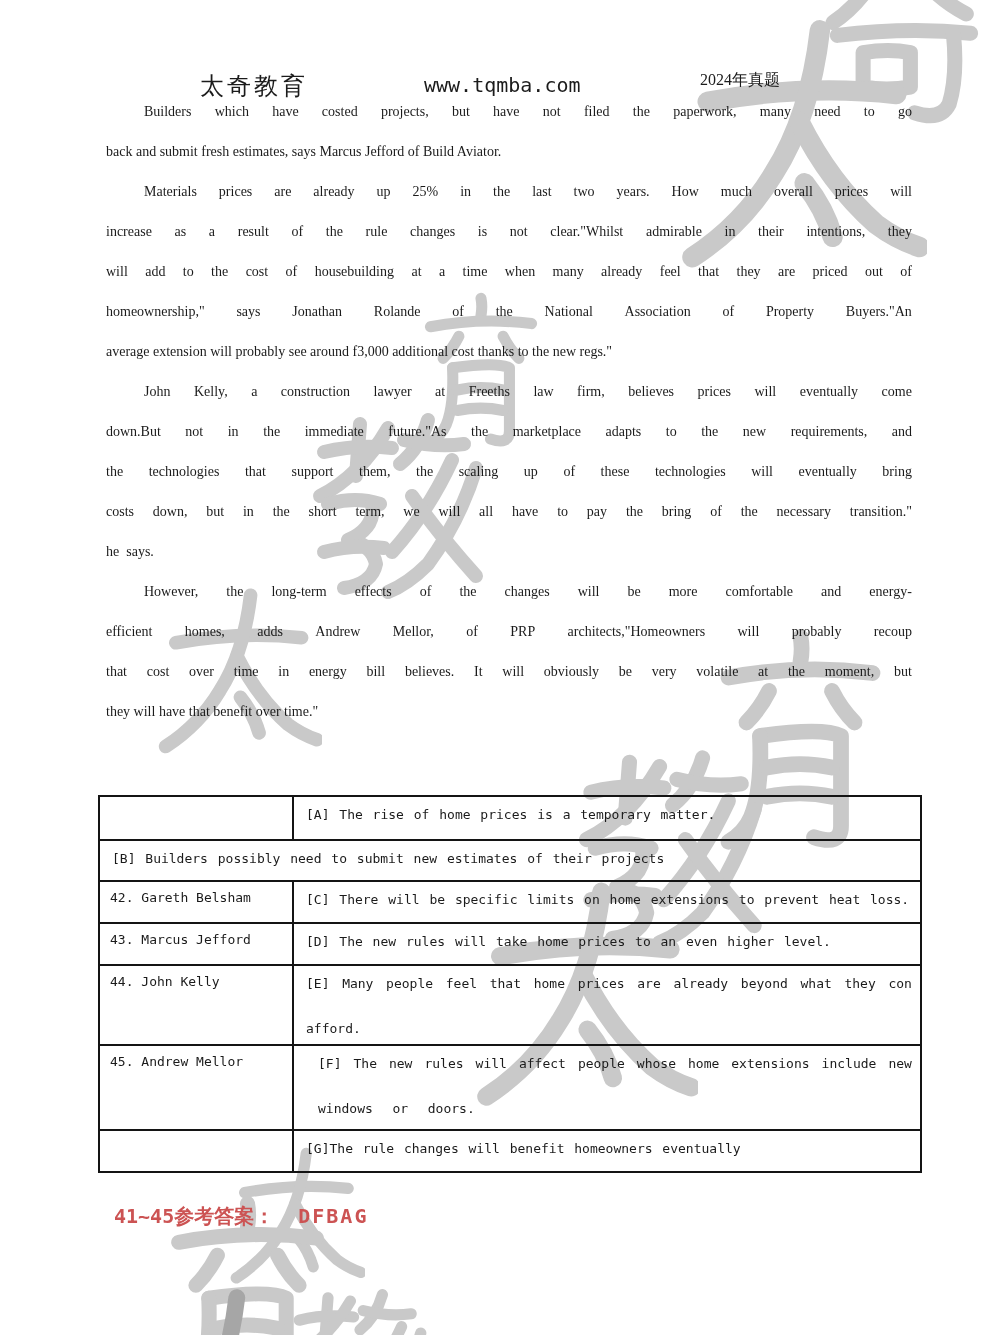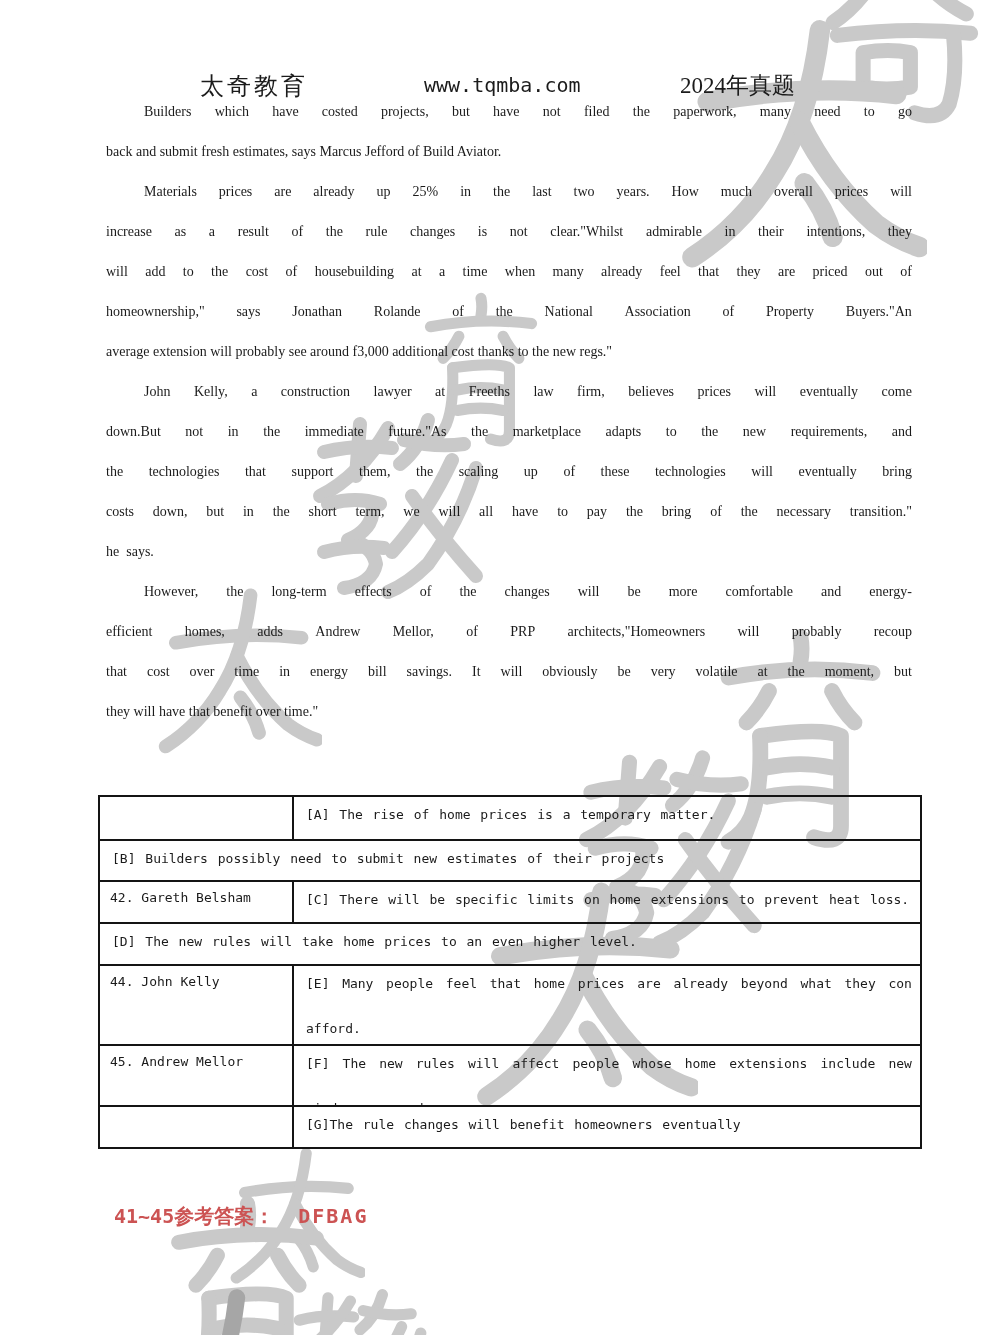--- a/index.html
+++ b/index.html
@@ -14,38 +14,38 @@
   }
   .wm-layer{position:absolute; left:0; top:0; z-index:0; pointer-events:none;}
   .wm-use{color:var(--wm-gray);}
   .wm-use.dark{color:var(--wm-dark);}
   .content{position:relative; z-index:1;}
 
   .header{position:absolute; left:0; top:70px; width:1000px; height:30px;padding-left:37px;}
   .header .brand{position:absolute; left:200px; top:0; font-size:24px; letter-spacing:3px;}
   .header .site{position:absolute; left:424px; top:3px; font-size:20px;
     font-family:"DejaVu Sans Mono","Liberation Mono",monospace;}
-  .header .edition{position:absolute; left:680px; top:0; font-size:23px;}
+  .header .edition{position:absolute; left:700px; top:0; font-size:16px;}
 
   .body-text{position:absolute; left:106px; top:92px; width:806px; font-size:14px;}
   .line{height:40px; line-height:40px; white-space:pre;}
   .line.jline{display:flex; justify-content:space-between; white-space:normal;}
   .line.jline span{white-space:pre;}
   .line.indent{padding-left:38px;}
 
   .match-table{
     position:absolute; left:98px; top:795px; width:824px;
     border:2px solid var(--table-border); box-sizing:border-box;
     font-family:"DejaVu Sans Mono","Liberation Mono",monospace; font-size:13px;
   }
   .trow{display:flex; border-top:2px solid var(--table-border); box-sizing:border-box;}
   .trow:first-child{border-top:none;}
   .trow:nth-child(1){height:42px;} .trow:nth-child(2){height:41px;}
   .trow:nth-child(3){height:42px;} .trow:nth-child(4){height:42px;}
-  .trow:nth-child(5){height:80px;} .trow:nth-child(6){height:61px;}
+  .trow:nth-child(5){height:80px;} .trow:nth-child(6){height:85px;gap:12px;}
   .trow:nth-child(7){height:42px;}
   .tcell{box-sizing:border-box; padding:8px 8px 0 10px; overflow:hidden;}
   .tcell.left{width:194px; border-right:2px solid var(--table-border); flex:none;}
   .tcell.right{flex:1; padding-left:12px;}
   .cell-line{line-height:20px; white-space:pre; word-spacing:2px;}
   .cell-line.jline{display:flex; justify-content:space-between; white-space:normal;}
   .cell-line.jline span{white-space:pre;}
   .cell-line + .cell-line{margin-top:25px;}
 
   .answer{
@@ -312,21 +312,21 @@
           <span>recoup</span>
         </div>
         <div class="line jline">
           <span>that</span>
           <span>cost</span>
           <span>over</span>
           <span>time</span>
           <span>in</span>
           <span>energy</span>
           <span>bill</span>
-          <span>savings.</span>
+          <span>believes.</span>
           <span>It</span>
           <span>will</span>
           <span>obviously</span>
           <span>be</span>
           <span>very</span>
           <span>volatile</span>
           <span>at</span>
           <span>the</span>
           <span>moment,</span>
           <span>but</span>
@@ -346,20 +346,21 @@
             <div class="cell-line">[B] Builders possibly need to submit new estimates of their projects</div>
           </div>
         </div>
         <div class="trow">
           <div class="tcell left">42. Gareth Belsham</div>
           <div class="tcell right">
             <div class="cell-line">[C] There will be specific limits on home extensions to prevent heat loss.</div>
           </div>
         </div>
         <div class="trow">
+          <div class="tcell left">43. Marcus Jefford</div>
           <div class="tcell right">
             <div class="cell-line">[D] The new rules will take home prices to an even higher level.</div>
           </div>
         </div>
         <div class="trow">
           <div class="tcell left">44. John Kelly</div>
           <div class="tcell right">
             <div class="cell-line jline">
               <span>[E]</span>
               <span>Many</span>

